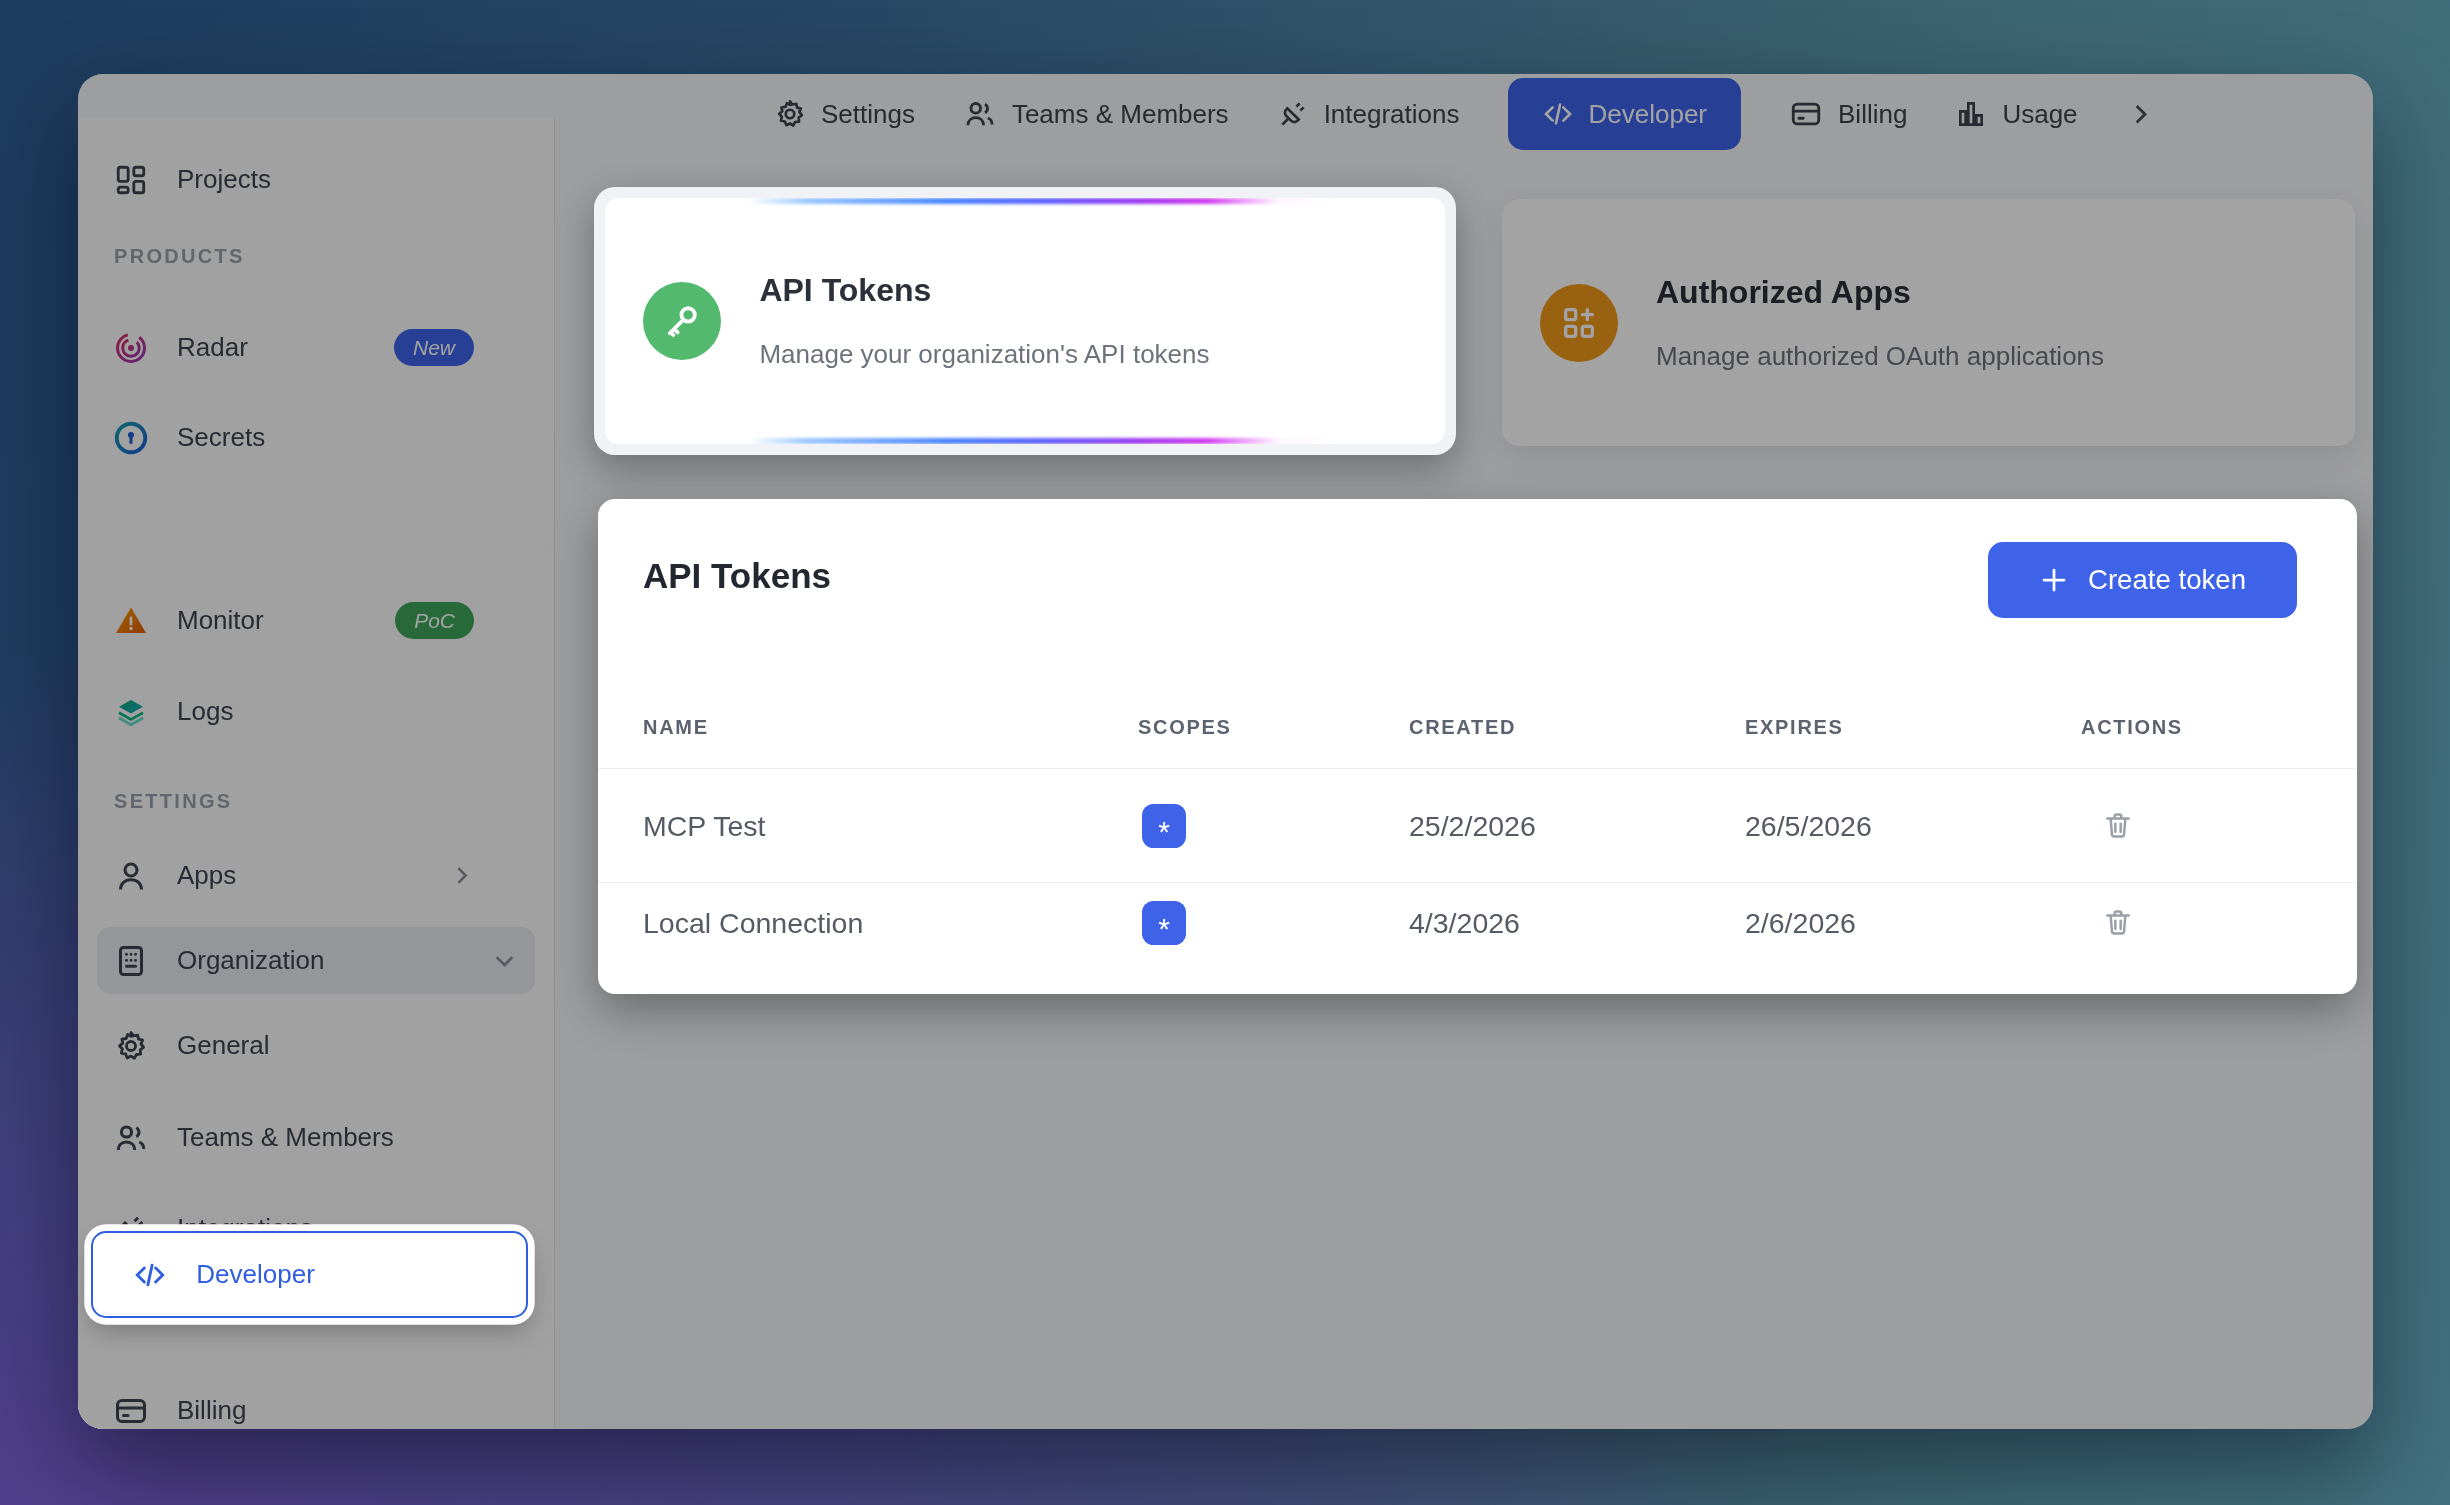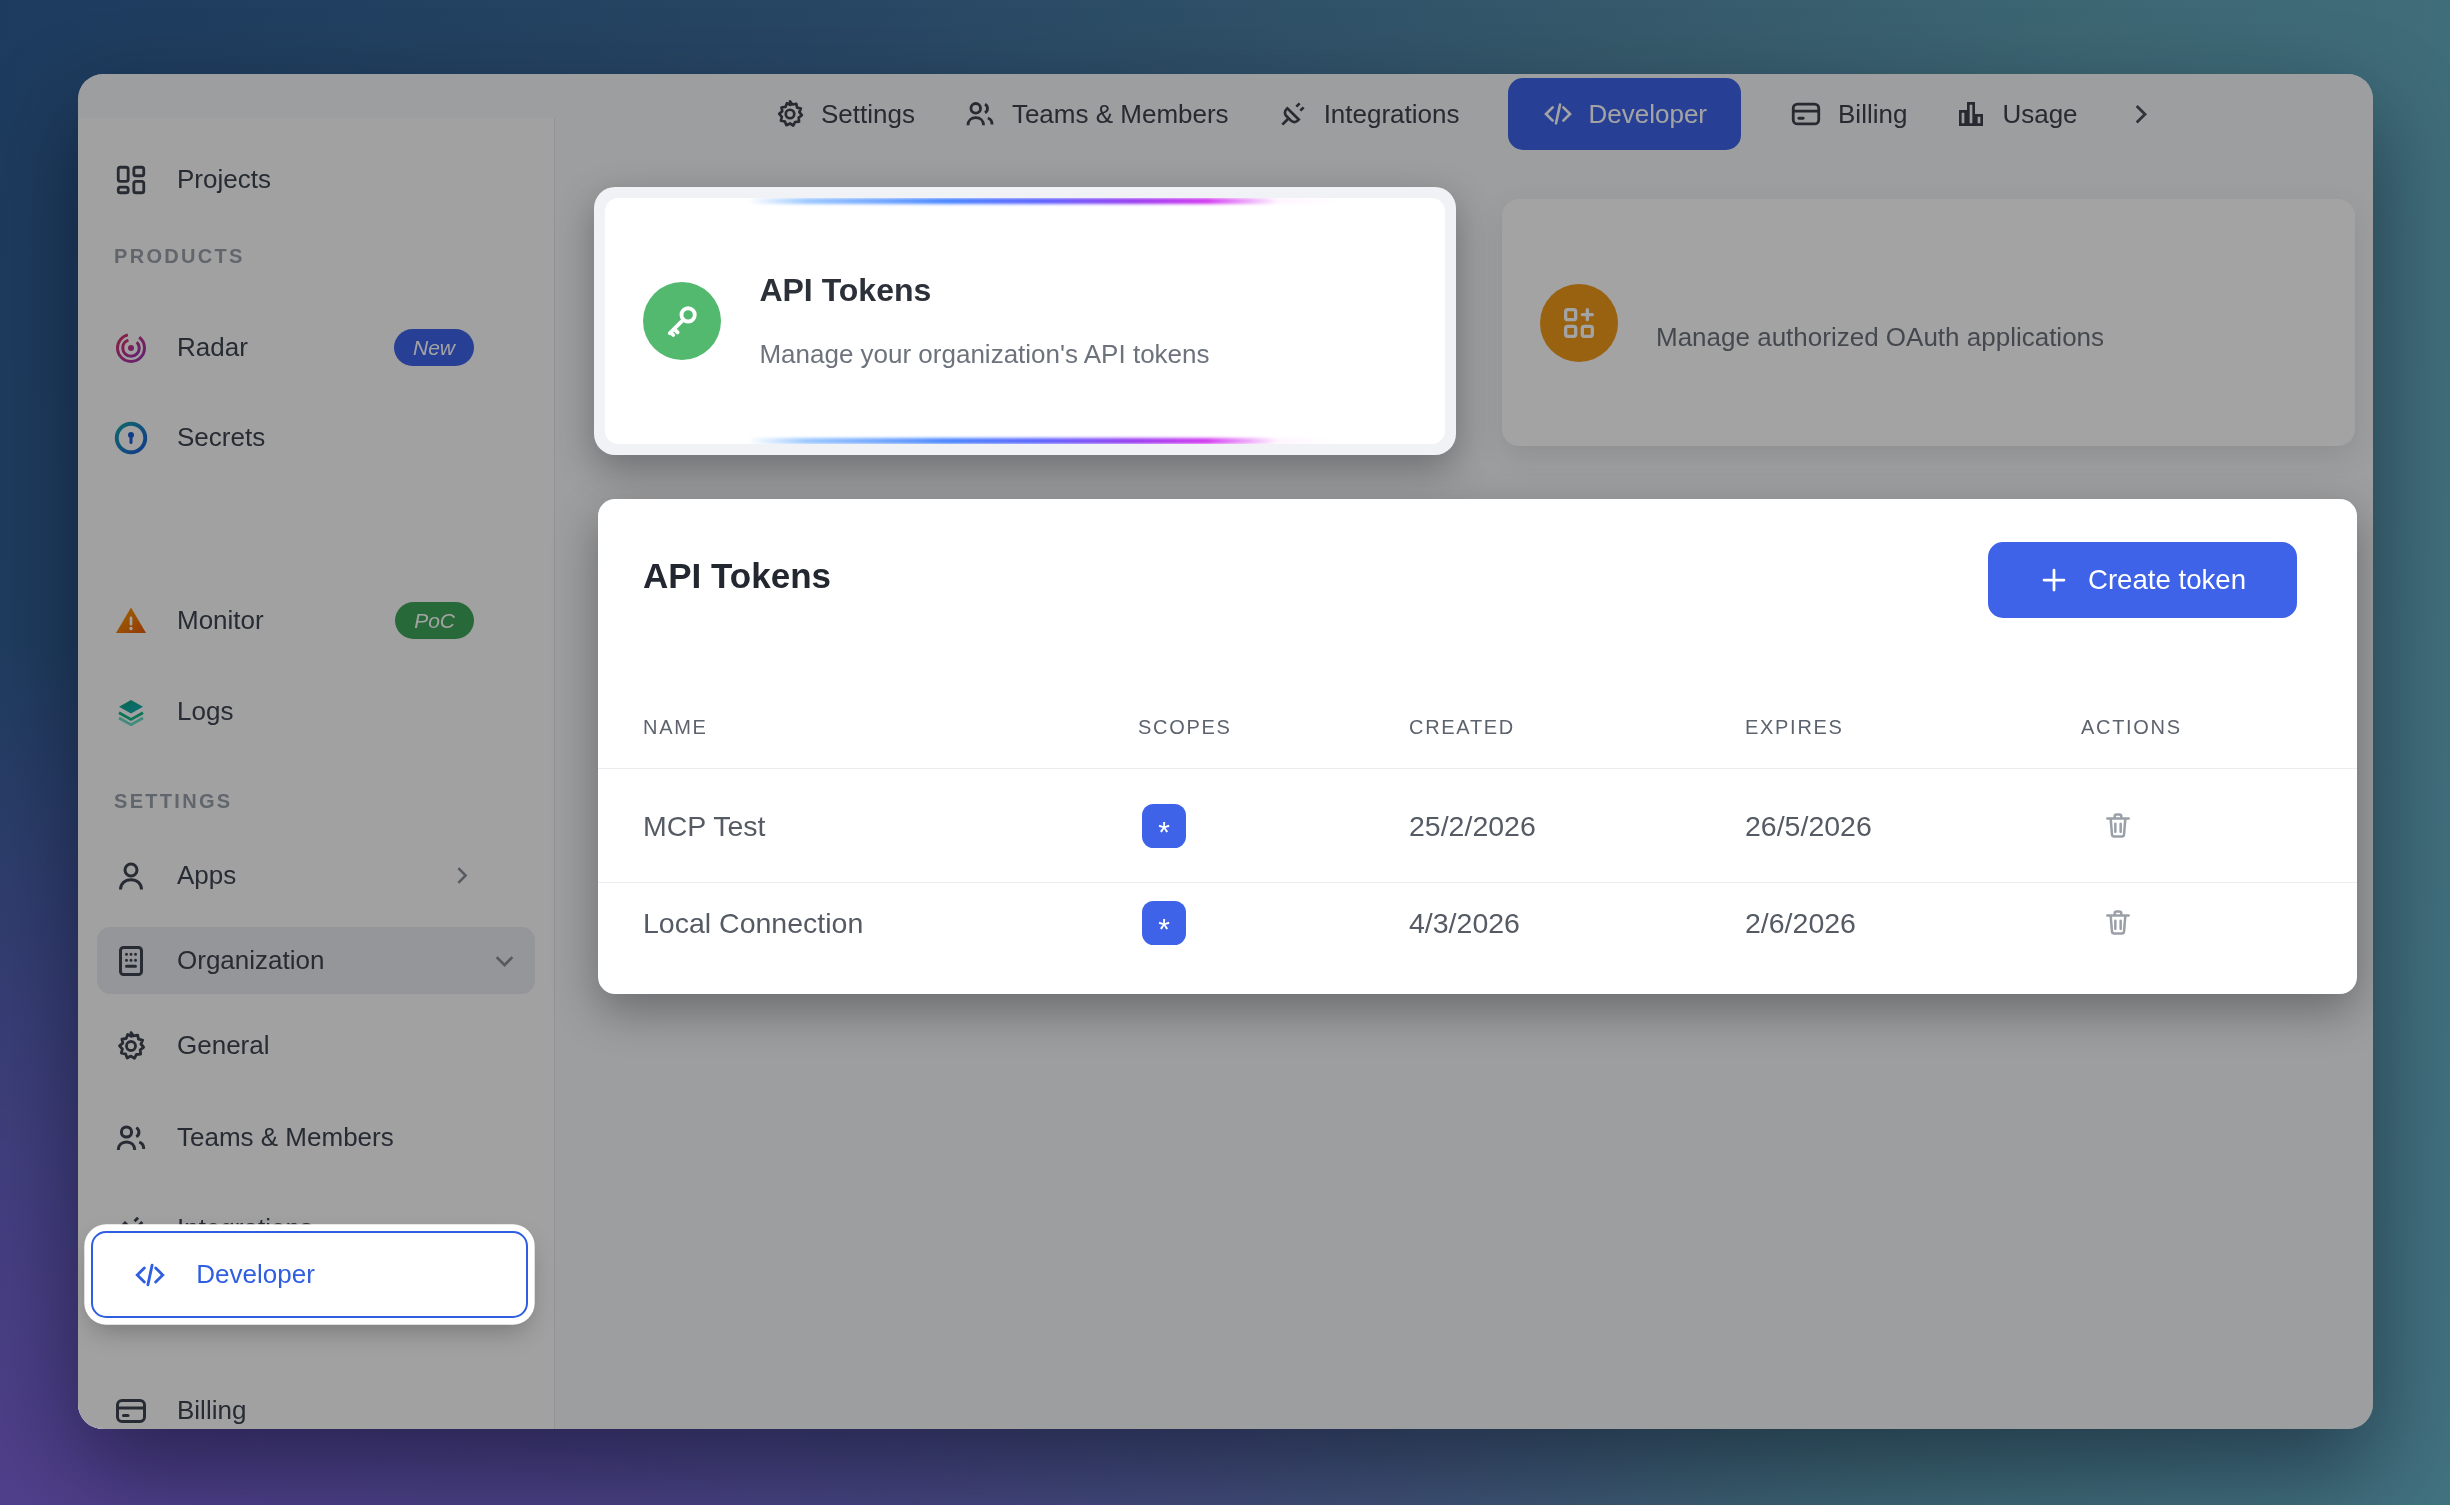--- a/index.html
+++ b/index.html
@@ -123,21 +123,21 @@
     font-size:35px; font-weight:600; color:#232830;
   }
   .create-btn {
     position:absolute; right:60px; top:43px; width:309px; height:76px;
     background:#3e63e8; color:#fff; border:none; border-radius:15px;
     display:flex; align-items:center; justify-content:center; gap:19px;
     font-family:inherit; font-size:27.6px; font-weight:500; cursor:pointer;
   }
   .thead { position:absolute; left:0; right:0; top:217px; height:38px; }
   .th {
-    position:absolute; font-size:20px; font-weight:400; letter-spacing:1.7px;
+    position:absolute; font-size:20px; font-weight:700; letter-spacing:1.7px;
     color:#5c636e; text-transform:uppercase;
   }
   .c-name    { left:45px; }
   .c-scopes  { left:540px; }
   .c-created { left:811px; }
   .c-expires { left:1147px; }
   .c-actions { left:1483px; }
   .trow {
     position:absolute; left:0; right:0; height:114px; border-top:1px solid #ededf0;
   }
@@ -396,20 +396,21 @@
     <div class="card card-plain">
       <span class="card-icon orange">
         <svg width="40" height="40" viewBox="0 0 24 24" fill="none" stroke="#fff" stroke-width="2" stroke-linecap="round">
             <rect x="4" y="4" width="6" height="6" rx="1.2"></rect>
             <rect x="4" y="14" width="6" height="6" rx="1.2"></rect>
             <rect x="14" y="14" width="6" height="6" rx="1.2"></rect>
             <path d="M17 4v6M14 7h6"></path>
           </svg>
       </span>
       <span>
+        <div class="card-title">Authorized Apps</div>
         <div class="card-sub">Manage authorized OAuth applications</div>
       </span>
     </div>
 
     <div class="dim"></div>
 
     <div class="glow-wrap">
       <div class="glow-inner card">
         <span class="card-icon green">
           <svg width="42" height="42" viewBox="0 0 24 24" fill="none" stroke="#fff" stroke-width="2.2" stroke-linecap="round">

